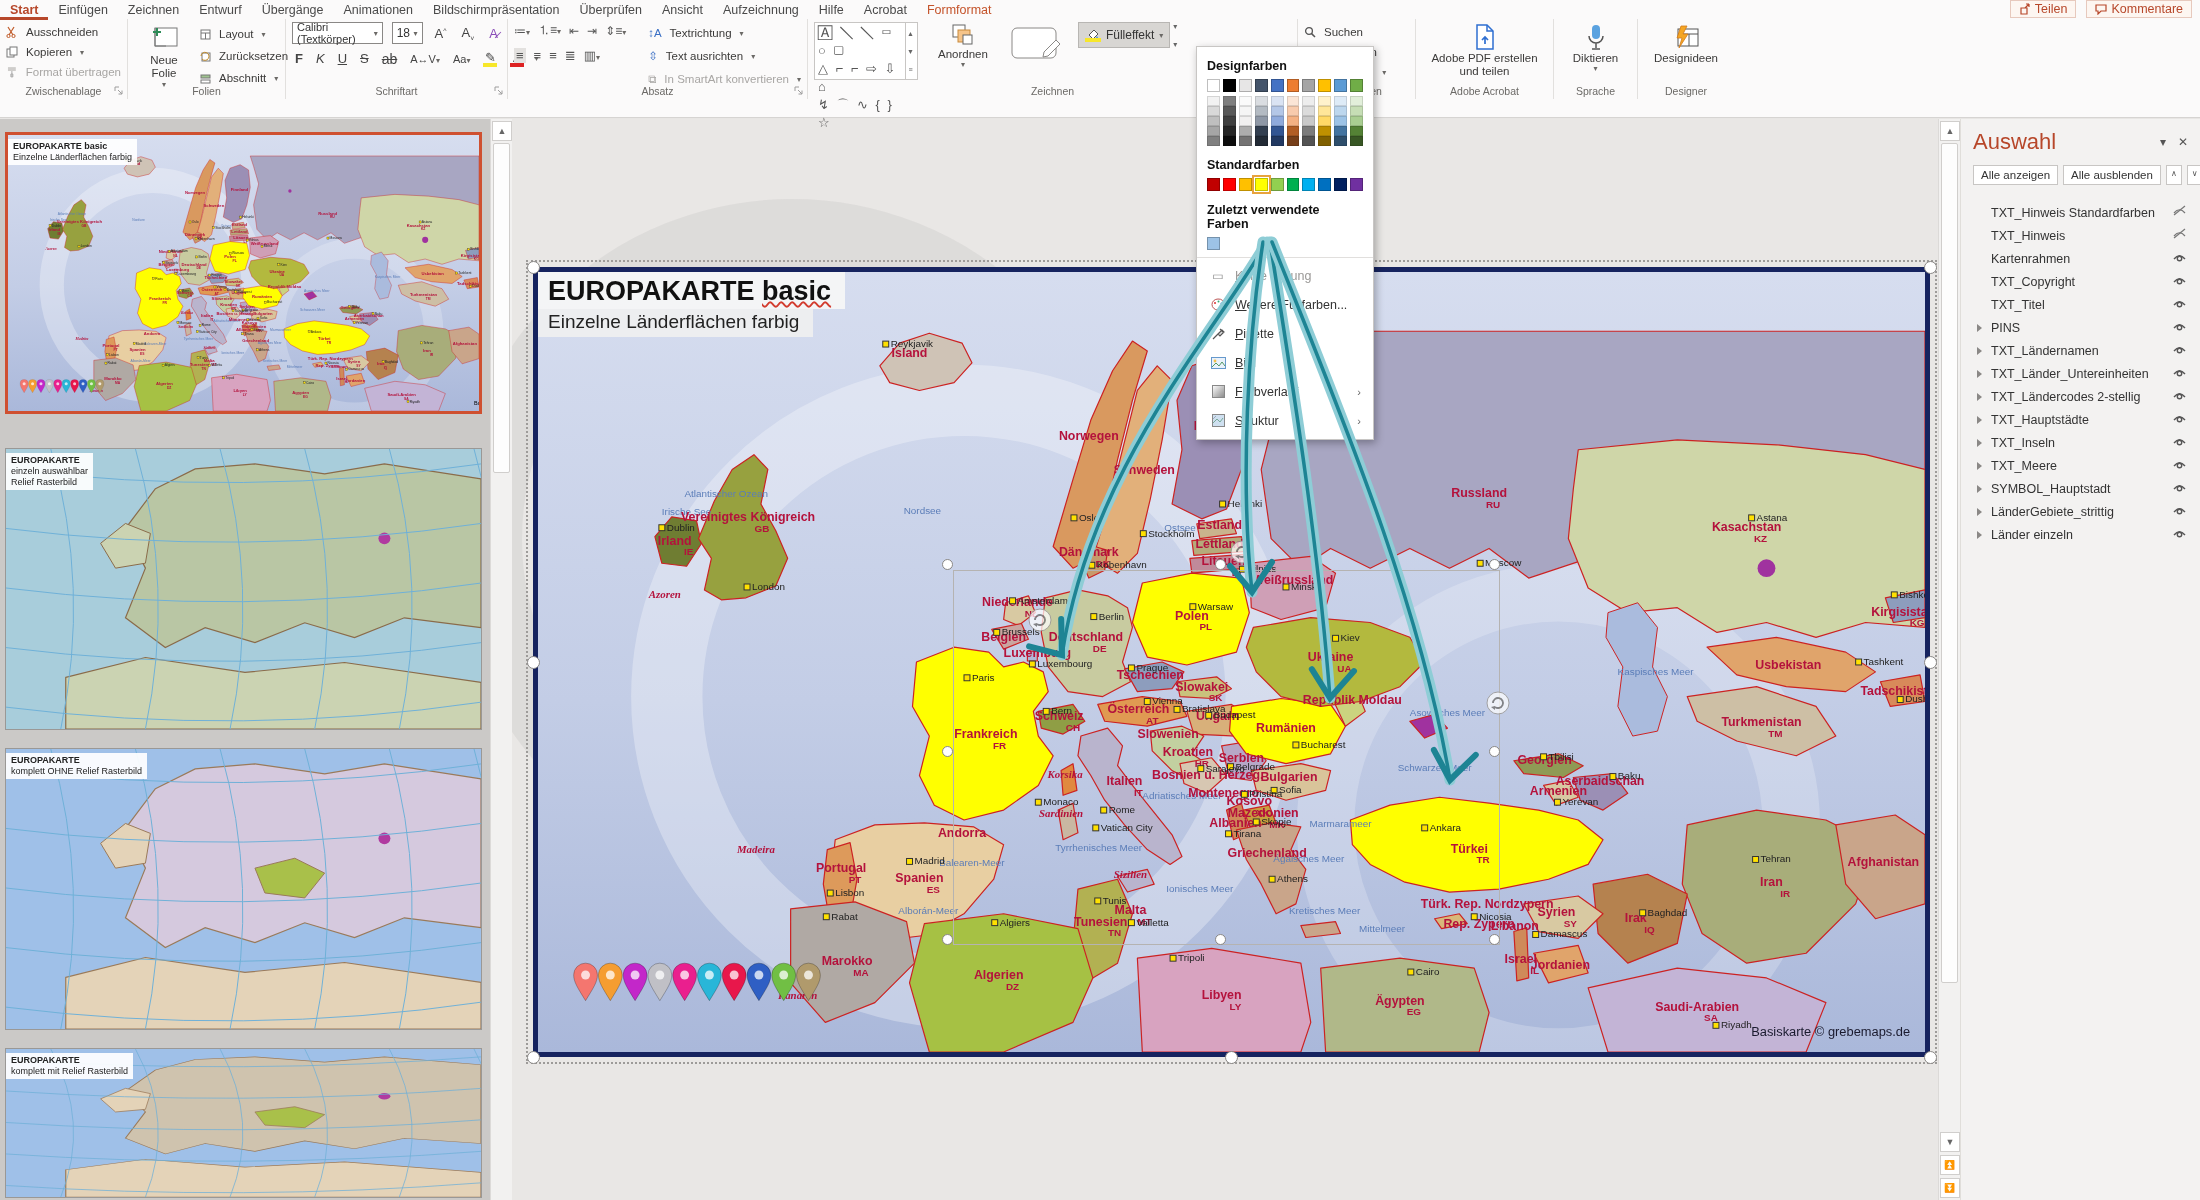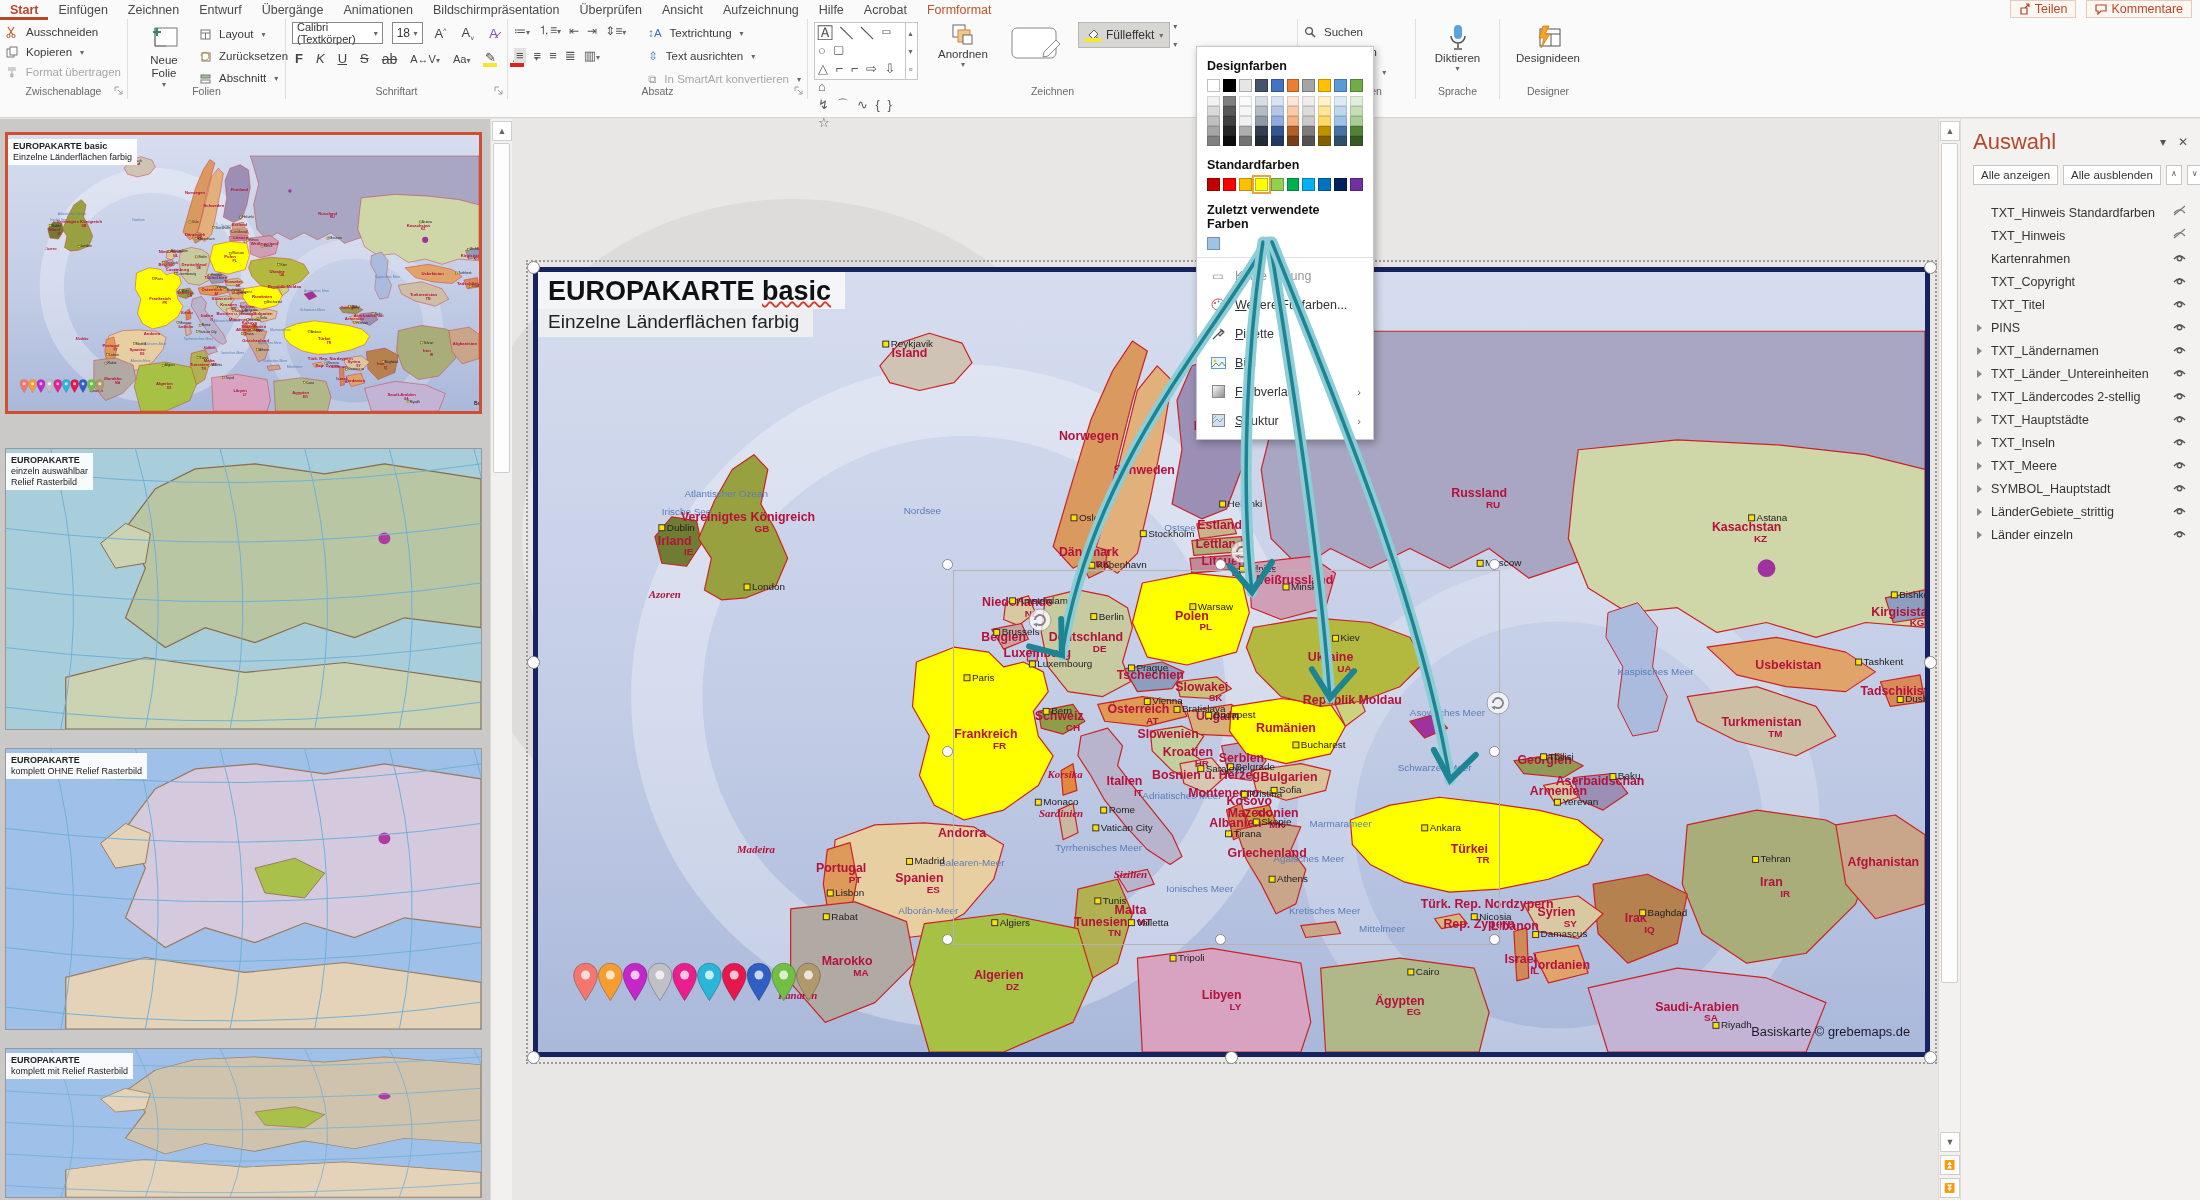--- a/index.html
+++ b/index.html
@@ -339,20 +339,31 @@
       <div class="smallbtn">
         <svg width="11" height="12" viewBox="0 0 11 12">
             <path d="M2,1 L2,10 L5,7.5 L7,11 L8.5,10.2 L6.6,6.8 L10,6.5 Z" fill="#fff" stroke="#555"></path>
           </svg>
         <span>Markieren</span>
           <span class="caret">▾</span>
       </div>
       <div class="glabel">Bearbeiten</div>
     </div>
 
+    <div class="rgroup" style="width:138px">
+      <div class="bigbtn">
+        <svg width="26" height="28" viewBox="0 0 26 28">
+            <path d="M5,1 h10 l6,6 v18 h-16 z" fill="#fff" stroke="#2f6fd1" stroke-width="1.5"></path>
+            <path d="M15,1 v6 h6" fill="none" stroke="#2f6fd1" stroke-width="1.5"></path>
+            <path d="M13,20 v-7 M10,16 l3,-3 3,3" stroke="#2f6fd1" stroke-width="1.7" fill="none"></path>
+          </svg>
+        <span style="text-align:center; line-height:13px; width:120px;">Adobe PDF erstellen und teilen</span>
+      </div>
+      <div class="glabel">Adobe Acrobat</div>
+    </div>
 
     <div class="rgroup" style="width:84px">
       <div class="bigbtn">
         <svg width="20" height="28" viewBox="0 0 20 28">
             <rect x="6" y="1" width="8" height="14" rx="4" fill="#5aa2e0"></rect>
             <path d="M3,12 a7,7 0 0 0 14,0 M10,19 v5 M6,25 h8" stroke="#555" fill="none" stroke-width="1.5"></path>
           </svg>
         <span>Diktieren</span>
         <span class="caret">▾</span>
       </div>

